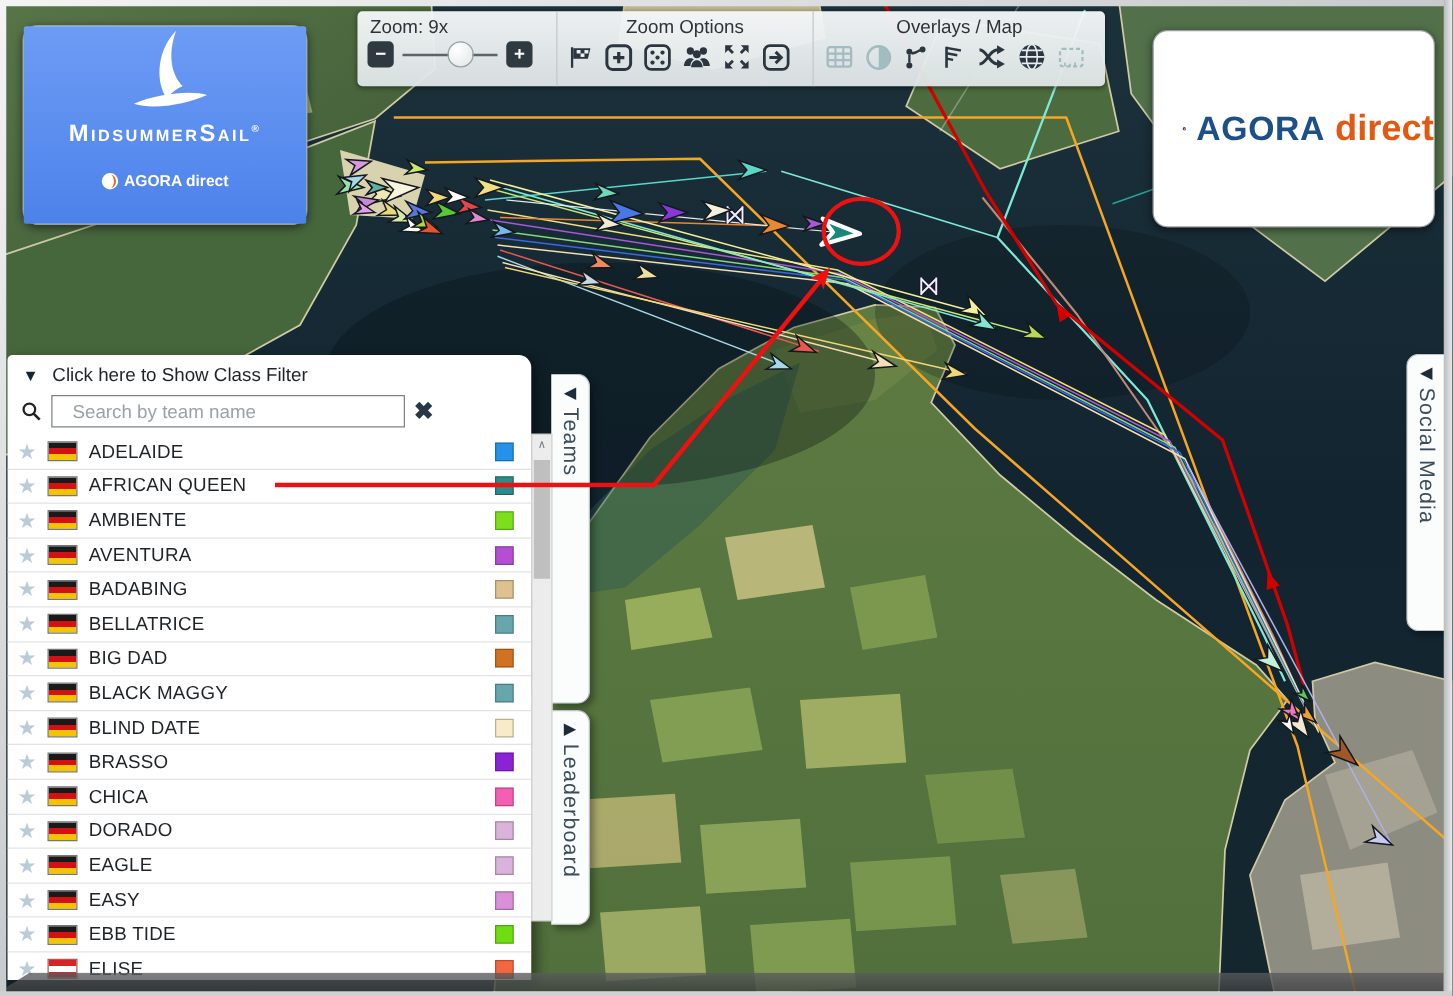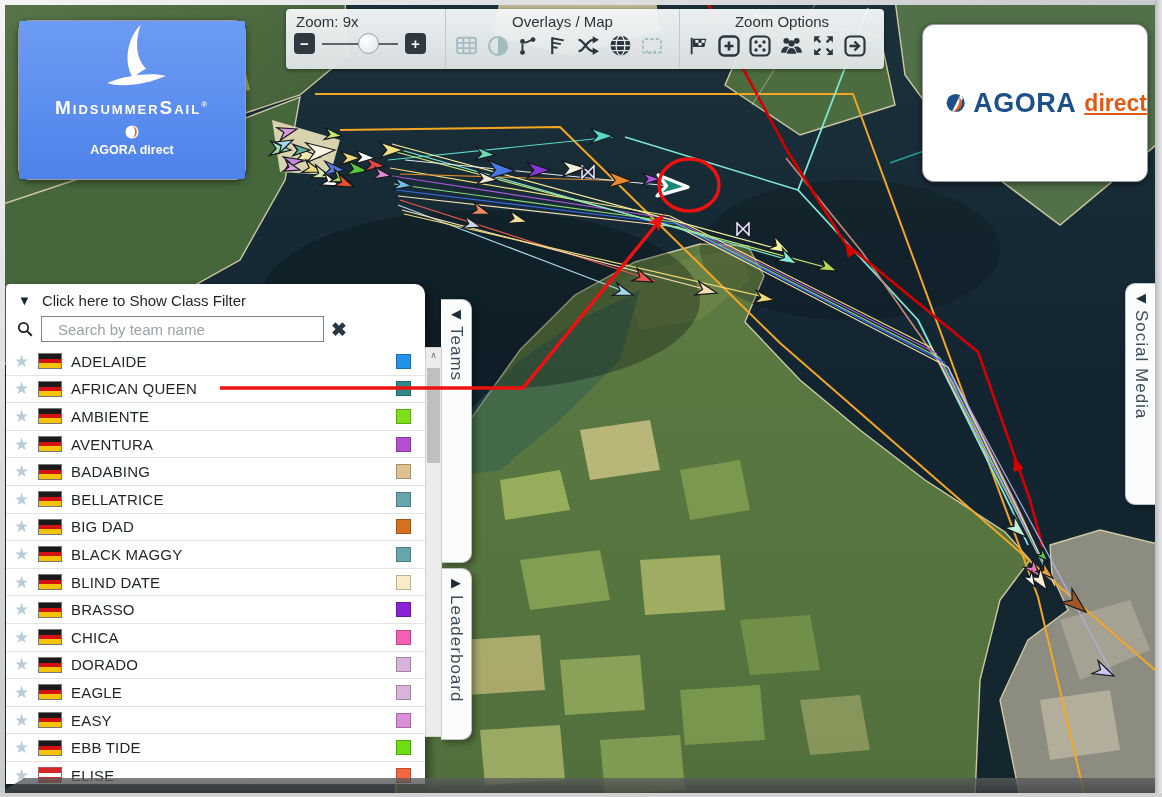--- a/index.html
+++ b/index.html
@@ -36,24 +36,24 @@
   .ic{background:none;border:none;padding:0;margin:0;color:#2b3640;cursor:pointer;line-height:0;}
   .ic.off{color:#a2bcc0;}
   
   .card{position:absolute;z-index:40;background:#fff;border:1px solid #979da1;border-radius:12px;
       box-shadow:0 2px 7px rgba(0,0,0,.5), inset 0 0 0 4px #fff;}
   #card-ms{left:18px;top:20px;width:228px;height:160px;padding:0;}
   #ms-blue{width:100%;height:100%;background:linear-gradient(#6d9cf5,#4d82ea);border-radius:2px;
       display:flex;flex-direction:column;align-items:center;justify-content:flex-start;}
   #ms-title{font-variant:small-caps;font-weight:bold;color:#fff;font-size:19px;letter-spacing:2px;margin-top:-2px;}
   #ms-title sup{font-size:8px;}
-  #ms-sub{display:flex;align-items:center;gap:4px;color:#fff;font-weight:bold;font-size:12.5px;margin-top:6px;flex-direction:column;}
+  #ms-sub{display:flex;align-items:center;gap:4px;color:#fff;font-weight:bold;font-size:12.5px;margin-top:19px;}
   #card-agora{left:922px;top:24px;width:226px;height:158px;display:flex;align-items:center;justify-content:center;gap:8px;padding-left:23px;}
   #agora-a{font-size:27px;font-weight:800;color:#1d5089;letter-spacing:.5px;}
-  #agora-d{font-size:23px;font-weight:800;color:#e25913;text-decoration:underline;}
+  #agora-d{font-size:29px;font-weight:800;color:#e25913;}
   
   #panel{position:absolute;left:6px;top:284px;width:419px;height:500px;z-index:30;background:#fff;
       border-radius:4px 10px 0 0;box-shadow:4px 4px 10px rgba(0,0,0,.45);overflow:hidden;}
   #panel-header{display:flex;align-items:center;gap:11px;padding:8px 0 2px 12px;font-size:15px;color:#1f2428;}
   #filter-caret{color:#16262f;font-size:13px;cursor:pointer;}
   #search-row{display:flex;align-items:center;gap:7px;padding:5px 0 6px 10px;}
   #search-input{width:283px;height:26px;border:1px solid #7d8488;font-size:15px;padding:0 16px;
       color:#333;font-family:"Liberation Sans",sans-serif;}
   #search-input::placeholder{color:#9aa2a6;}
   #clear-btn{background:none;border:none;font-size:19px;font-weight:bold;color:#273845;cursor:pointer;padding:0;}
@@ -228,63 +228,20 @@
     <div class="tb-sec" id="sec-zoom">
       <div class="tb-label">Zoom: 9x</div>
       <div class="tb-row">
         <button class="sq-btn">−</button>
         <div id="slider-track">
           <div id="slider-thumb"></div>
         </div>
         <button class="sq-btn">+</button>
       </div>
     </div>
-    <div class="tb-sec" id="sec-overlay">
-      <div class="tb-label">Overlays / Map</div>
-      <div class="tb-row" id="overlay-icons">
-          <button class="ic off"><svg viewBox="0 0 24 24" width="25" height="25">
-              <rect x="3" y="4.5" width="18" height="15" rx="2" fill="none" stroke="currentColor" stroke-width="1.8"></rect>
-              <path d="M9 4.5v15M15 4.5v15M3 9.5h18M3 14.5h18" stroke="currentColor" stroke-width="1.6"></path>
-            </svg></button>
-          <button class="ic off"><svg viewBox="0 0 24 24" width="24" height="24">
-              <circle cx="12" cy="12" r="9" fill="none" stroke="currentColor" stroke-width="2"></circle>
-              <path d="M12 3a9 9 0 0 1 0 18z" fill="currentColor"></path>
-            </svg></button>
-          <button class="ic"><svg viewBox="0 0 24 24" width="22" height="22">
-              <g fill="currentColor">
-                <circle cx="6" cy="19" r="2.6"></circle>
-                <circle cx="6" cy="7" r="2.6"></circle>
-                <circle cx="17.5" cy="5" r="2.6"></circle>
-              </g>
-              <path d="M6 16.5V9.5M8 8.5c4-.5 6-2 7.5-3" fill="none" stroke="currentColor" stroke-width="2"></path>
-            </svg></button>
-          <button class="ic"><svg viewBox="0 0 24 24" width="23" height="23">
-              <path d="M6.5 21V3.5" stroke="currentColor" stroke-width="2.2"></path>
-              <path d="M6.5 4.5l12 2.2M6.5 9l9 1.6M6.5 13.5l5.5 1" stroke="currentColor" stroke-width="2"></path>
-            </svg></button>
-          <button class="ic"><svg viewBox="0 0 24 24" width="25" height="25">
-              <path d="M2.5 17.5c5.5 0 7.5-11 14-11M2.5 6.5c5.5 0 7.5 11 14 11" fill="none" stroke="currentColor" stroke-width="2.2"></path>
-              <g fill="currentColor">
-                <path d="M16 3l6 3.5L16 10z"></path>
-                <path d="M16 14l6 3.5L16 21z"></path>
-              </g>
-            </svg></button>
-          <button class="ic"><svg viewBox="0 0 24 24" width="25" height="25">
-              <circle cx="12" cy="12" r="9.5" fill="currentColor"></circle>
-              <g stroke="#e8eef0" stroke-width="1.2" fill="none">
-                <ellipse cx="12" cy="12" rx="4.2" ry="9.5"></ellipse>
-                <path d="M2.5 12h19M4.2 7h15.6M4.2 17h15.6"></path>
-              </g>
-            </svg></button>
-          <button class="ic off"><svg viewBox="0 0 24 24" width="24" height="24">
-              <rect x="3" y="5" width="18" height="14" rx="2" fill="none" stroke="currentColor" stroke-width="1.8" stroke-dasharray="3.2 2.2"></rect>
-              <path d="M7 19v-3M11 19v-2M15 19v-3" stroke="currentColor" stroke-width="1.4"></path>
-            </svg></button>
-        </div>
-    </div>
     <div class="tb-sec" id="sec-zoomopt">
       <div class="tb-label">Zoom Options</div>
       <div class="tb-row" id="zoomopt-icons">
           <button class="ic"><svg viewBox="0 0 24 24" width="22" height="22">
               <line x1="4" y1="3" x2="4" y2="21" stroke="currentColor" stroke-width="2"></line>
               <path d="M5 4h15l-2.2 9H5z" fill="currentColor"></path>
               <g fill="#edf1f2">
                 <rect x="8" y="5.5" width="3.4" height="3"></rect>
                 <rect x="14.8" y="5.5" width="3.4" height="3"></rect>
                 <rect x="11.4" y="8.5" width="3.4" height="3"></rect>
@@ -316,20 +273,63 @@
             </svg></button>
           <button class="ic"><svg viewBox="0 0 24 24" width="25" height="25">
               <g fill="currentColor">
                 <path d="M3 3h6L3 9zM21 3v6l-6-6zM3 21v-6l6 6zM21 21h-6l6-6z"></path>
               </g>
               <path d="M9 9L5 5M15 9l4-4M9 15l-4 4M15 15l4 4" stroke="currentColor" stroke-width="2.2"></path>
             </svg></button>
           <button class="ic"><svg viewBox="0 0 24 24" width="24" height="24">
               <rect x="2.5" y="2.5" width="19" height="19" rx="4.5" fill="none" stroke="currentColor" stroke-width="2.2"></rect>
               <path d="M6.5 12h8.5M11.5 7.5l4.5 4.5-4.5 4.5" fill="none" stroke="currentColor" stroke-width="2.4"></path>
+            </svg></button>
+        </div>
+    </div>
+    <div class="tb-sec" id="sec-overlay">
+      <div class="tb-label">Overlays / Map</div>
+      <div class="tb-row" id="overlay-icons">
+          <button class="ic off"><svg viewBox="0 0 24 24" width="25" height="25">
+              <rect x="3" y="4.5" width="18" height="15" rx="2" fill="none" stroke="currentColor" stroke-width="1.8"></rect>
+              <path d="M9 4.5v15M15 4.5v15M3 9.5h18M3 14.5h18" stroke="currentColor" stroke-width="1.6"></path>
+            </svg></button>
+          <button class="ic off"><svg viewBox="0 0 24 24" width="24" height="24">
+              <circle cx="12" cy="12" r="9" fill="none" stroke="currentColor" stroke-width="2"></circle>
+              <path d="M12 3a9 9 0 0 1 0 18z" fill="currentColor"></path>
+            </svg></button>
+          <button class="ic"><svg viewBox="0 0 24 24" width="22" height="22">
+              <g fill="currentColor">
+                <circle cx="6" cy="19" r="2.6"></circle>
+                <circle cx="6" cy="7" r="2.6"></circle>
+                <circle cx="17.5" cy="5" r="2.6"></circle>
+              </g>
+              <path d="M6 16.5V9.5M8 8.5c4-.5 6-2 7.5-3" fill="none" stroke="currentColor" stroke-width="2"></path>
+            </svg></button>
+          <button class="ic"><svg viewBox="0 0 24 24" width="23" height="23">
+              <path d="M6.5 21V3.5" stroke="currentColor" stroke-width="2.2"></path>
+              <path d="M6.5 4.5l12 2.2M6.5 9l9 1.6M6.5 13.5l5.5 1" stroke="currentColor" stroke-width="2"></path>
+            </svg></button>
+          <button class="ic"><svg viewBox="0 0 24 24" width="25" height="25">
+              <path d="M2.5 17.5c5.5 0 7.5-11 14-11M2.5 6.5c5.5 0 7.5 11 14 11" fill="none" stroke="currentColor" stroke-width="2.2"></path>
+              <g fill="currentColor">
+                <path d="M16 3l6 3.5L16 10z"></path>
+                <path d="M16 14l6 3.5L16 21z"></path>
+              </g>
+            </svg></button>
+          <button class="ic"><svg viewBox="0 0 24 24" width="25" height="25">
+              <circle cx="12" cy="12" r="9.5" fill="currentColor"></circle>
+              <g stroke="#e8eef0" stroke-width="1.2" fill="none">
+                <ellipse cx="12" cy="12" rx="4.2" ry="9.5"></ellipse>
+                <path d="M2.5 12h19M4.2 7h15.6M4.2 17h15.6"></path>
+              </g>
+            </svg></button>
+          <button class="ic off"><svg viewBox="0 0 24 24" width="24" height="24">
+              <rect x="3" y="5" width="18" height="14" rx="2" fill="none" stroke="currentColor" stroke-width="1.8" stroke-dasharray="3.2 2.2"></rect>
+              <path d="M7 19v-3M11 19v-2M15 19v-3" stroke="currentColor" stroke-width="1.4"></path>
             </svg></button>
         </div>
     </div>
   </div>
 
   <div class="card" id="card-ms">
     <div id="ms-blue">
       <svg width="90" height="78" viewBox="0 0 100 88">
         <path d="M52 66 C40 48 44 20 60 4 C52 26 56 44 66 54 C60 57 55 60 52 66 Z" fill="#ffffff"></path>
         <path d="M22 70 C45 60 75 58 88 62 C70 70 40 76 22 70 Z" fill="#ffffff"></path>

